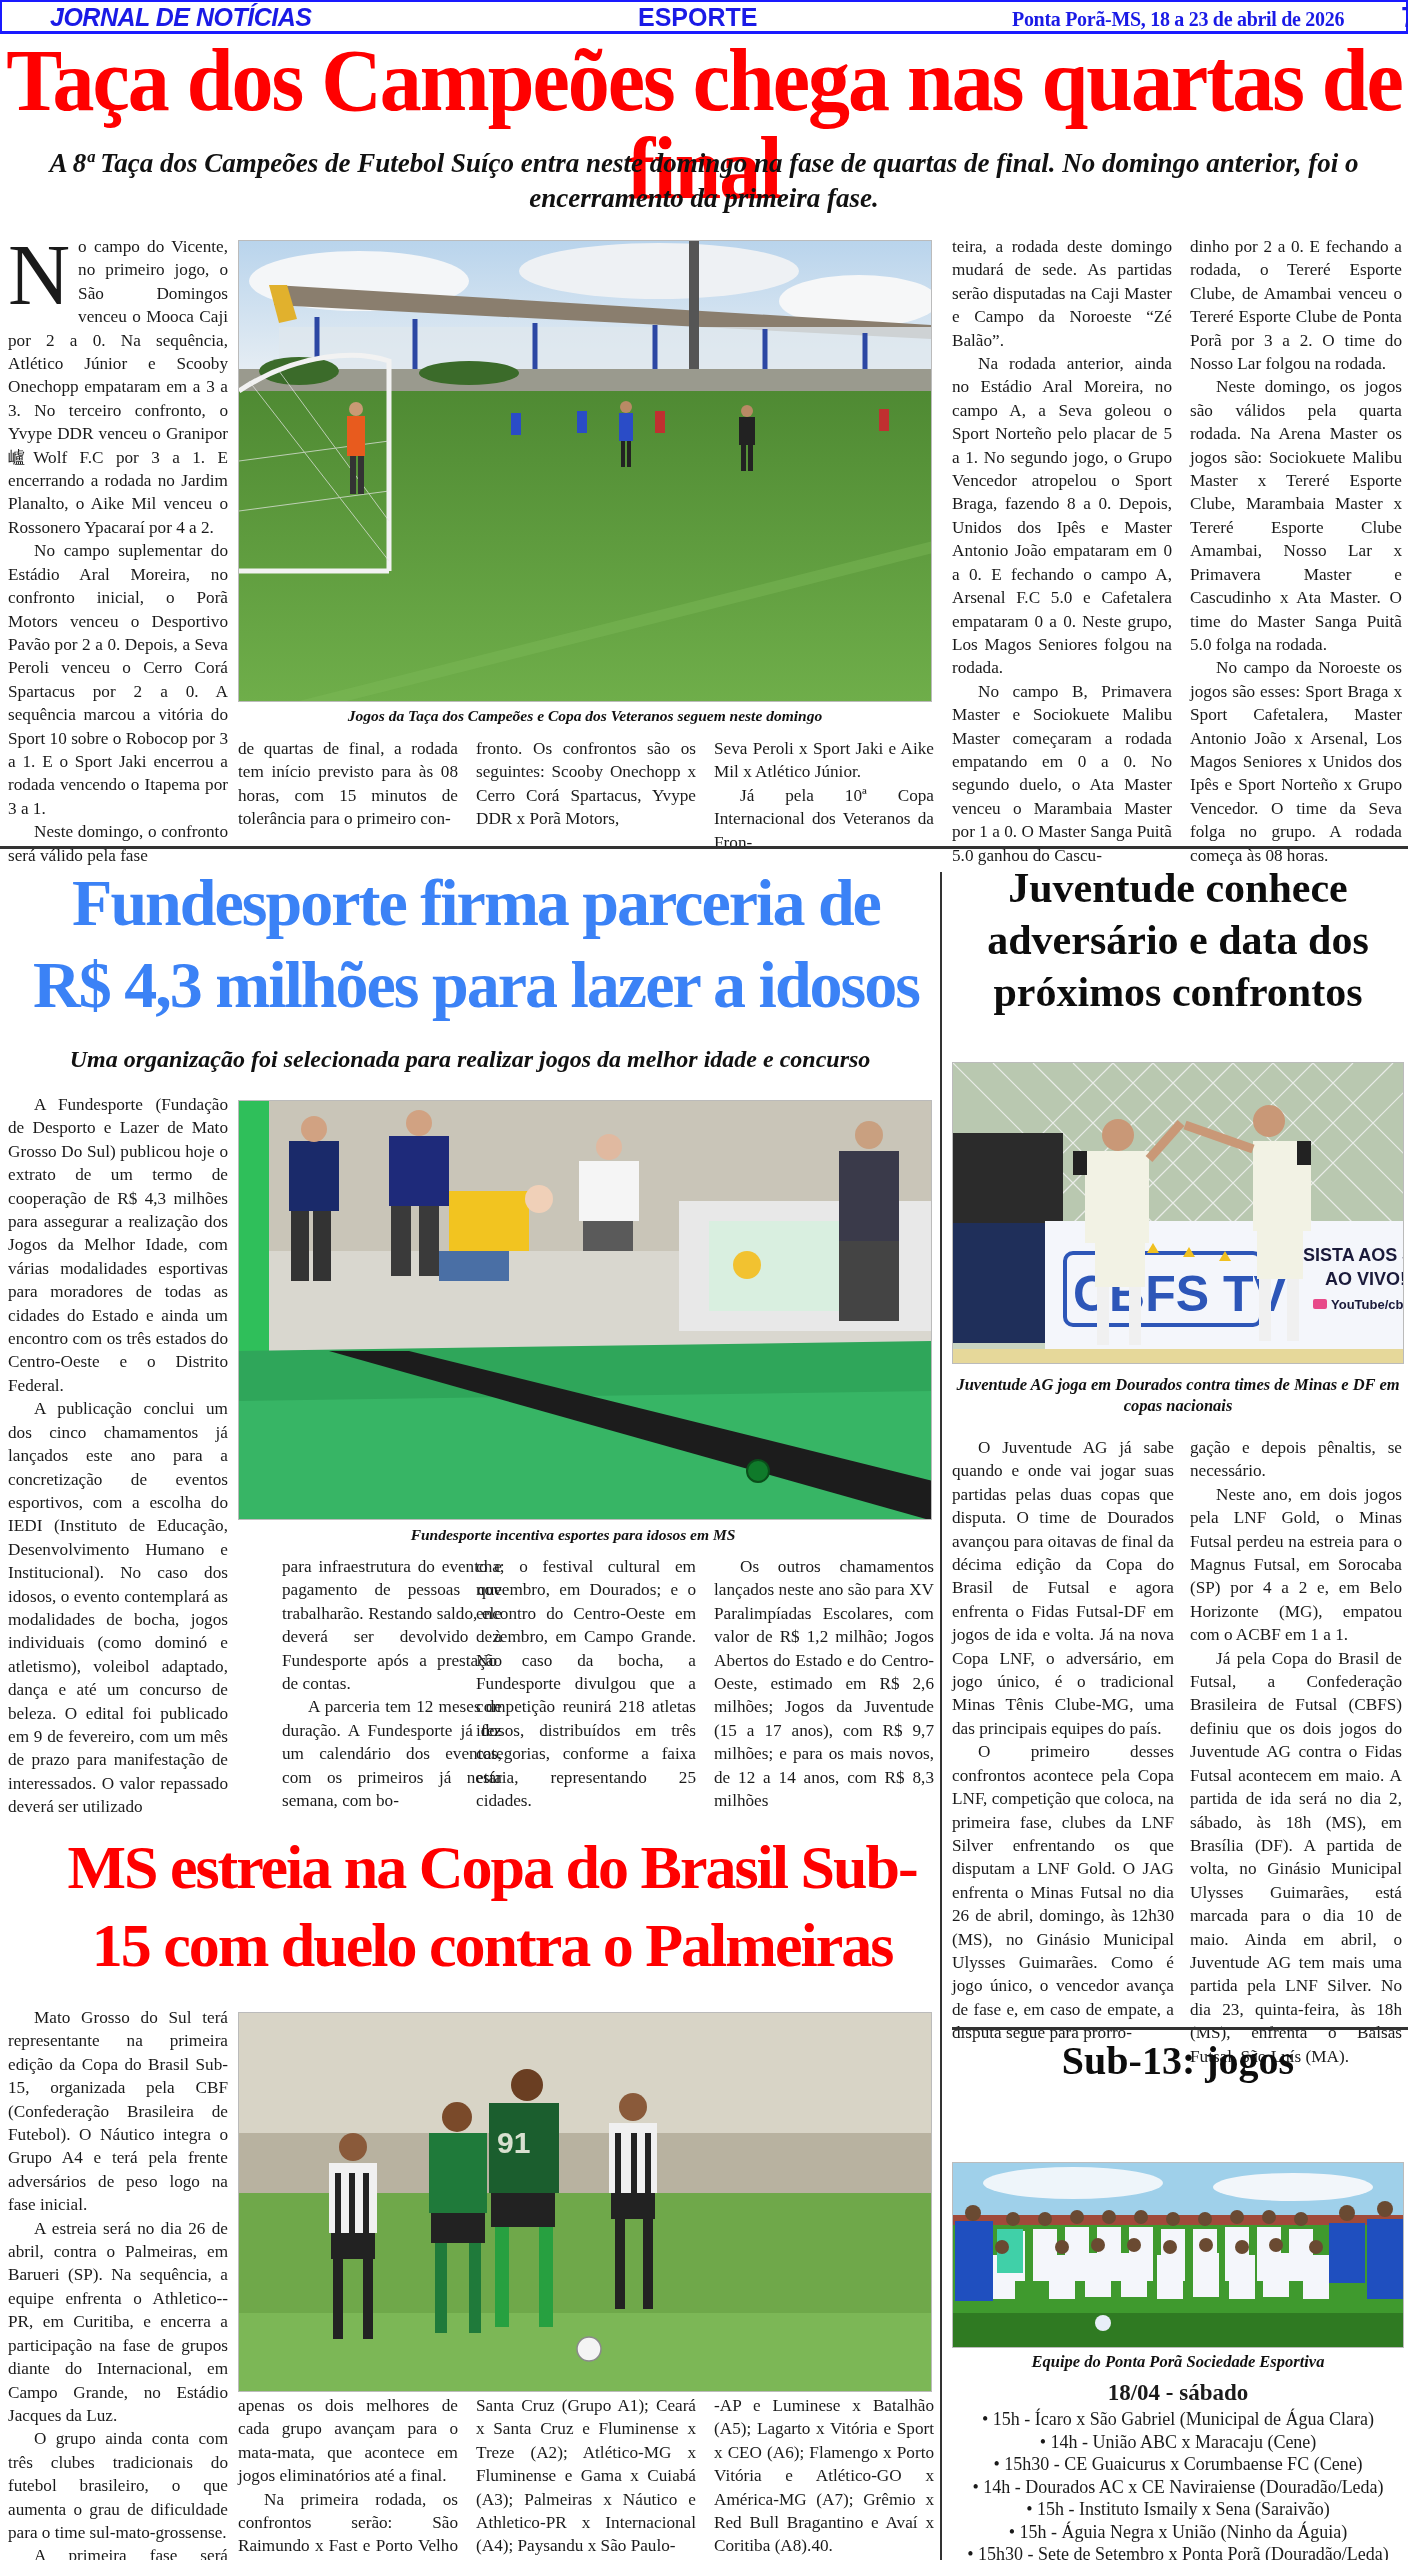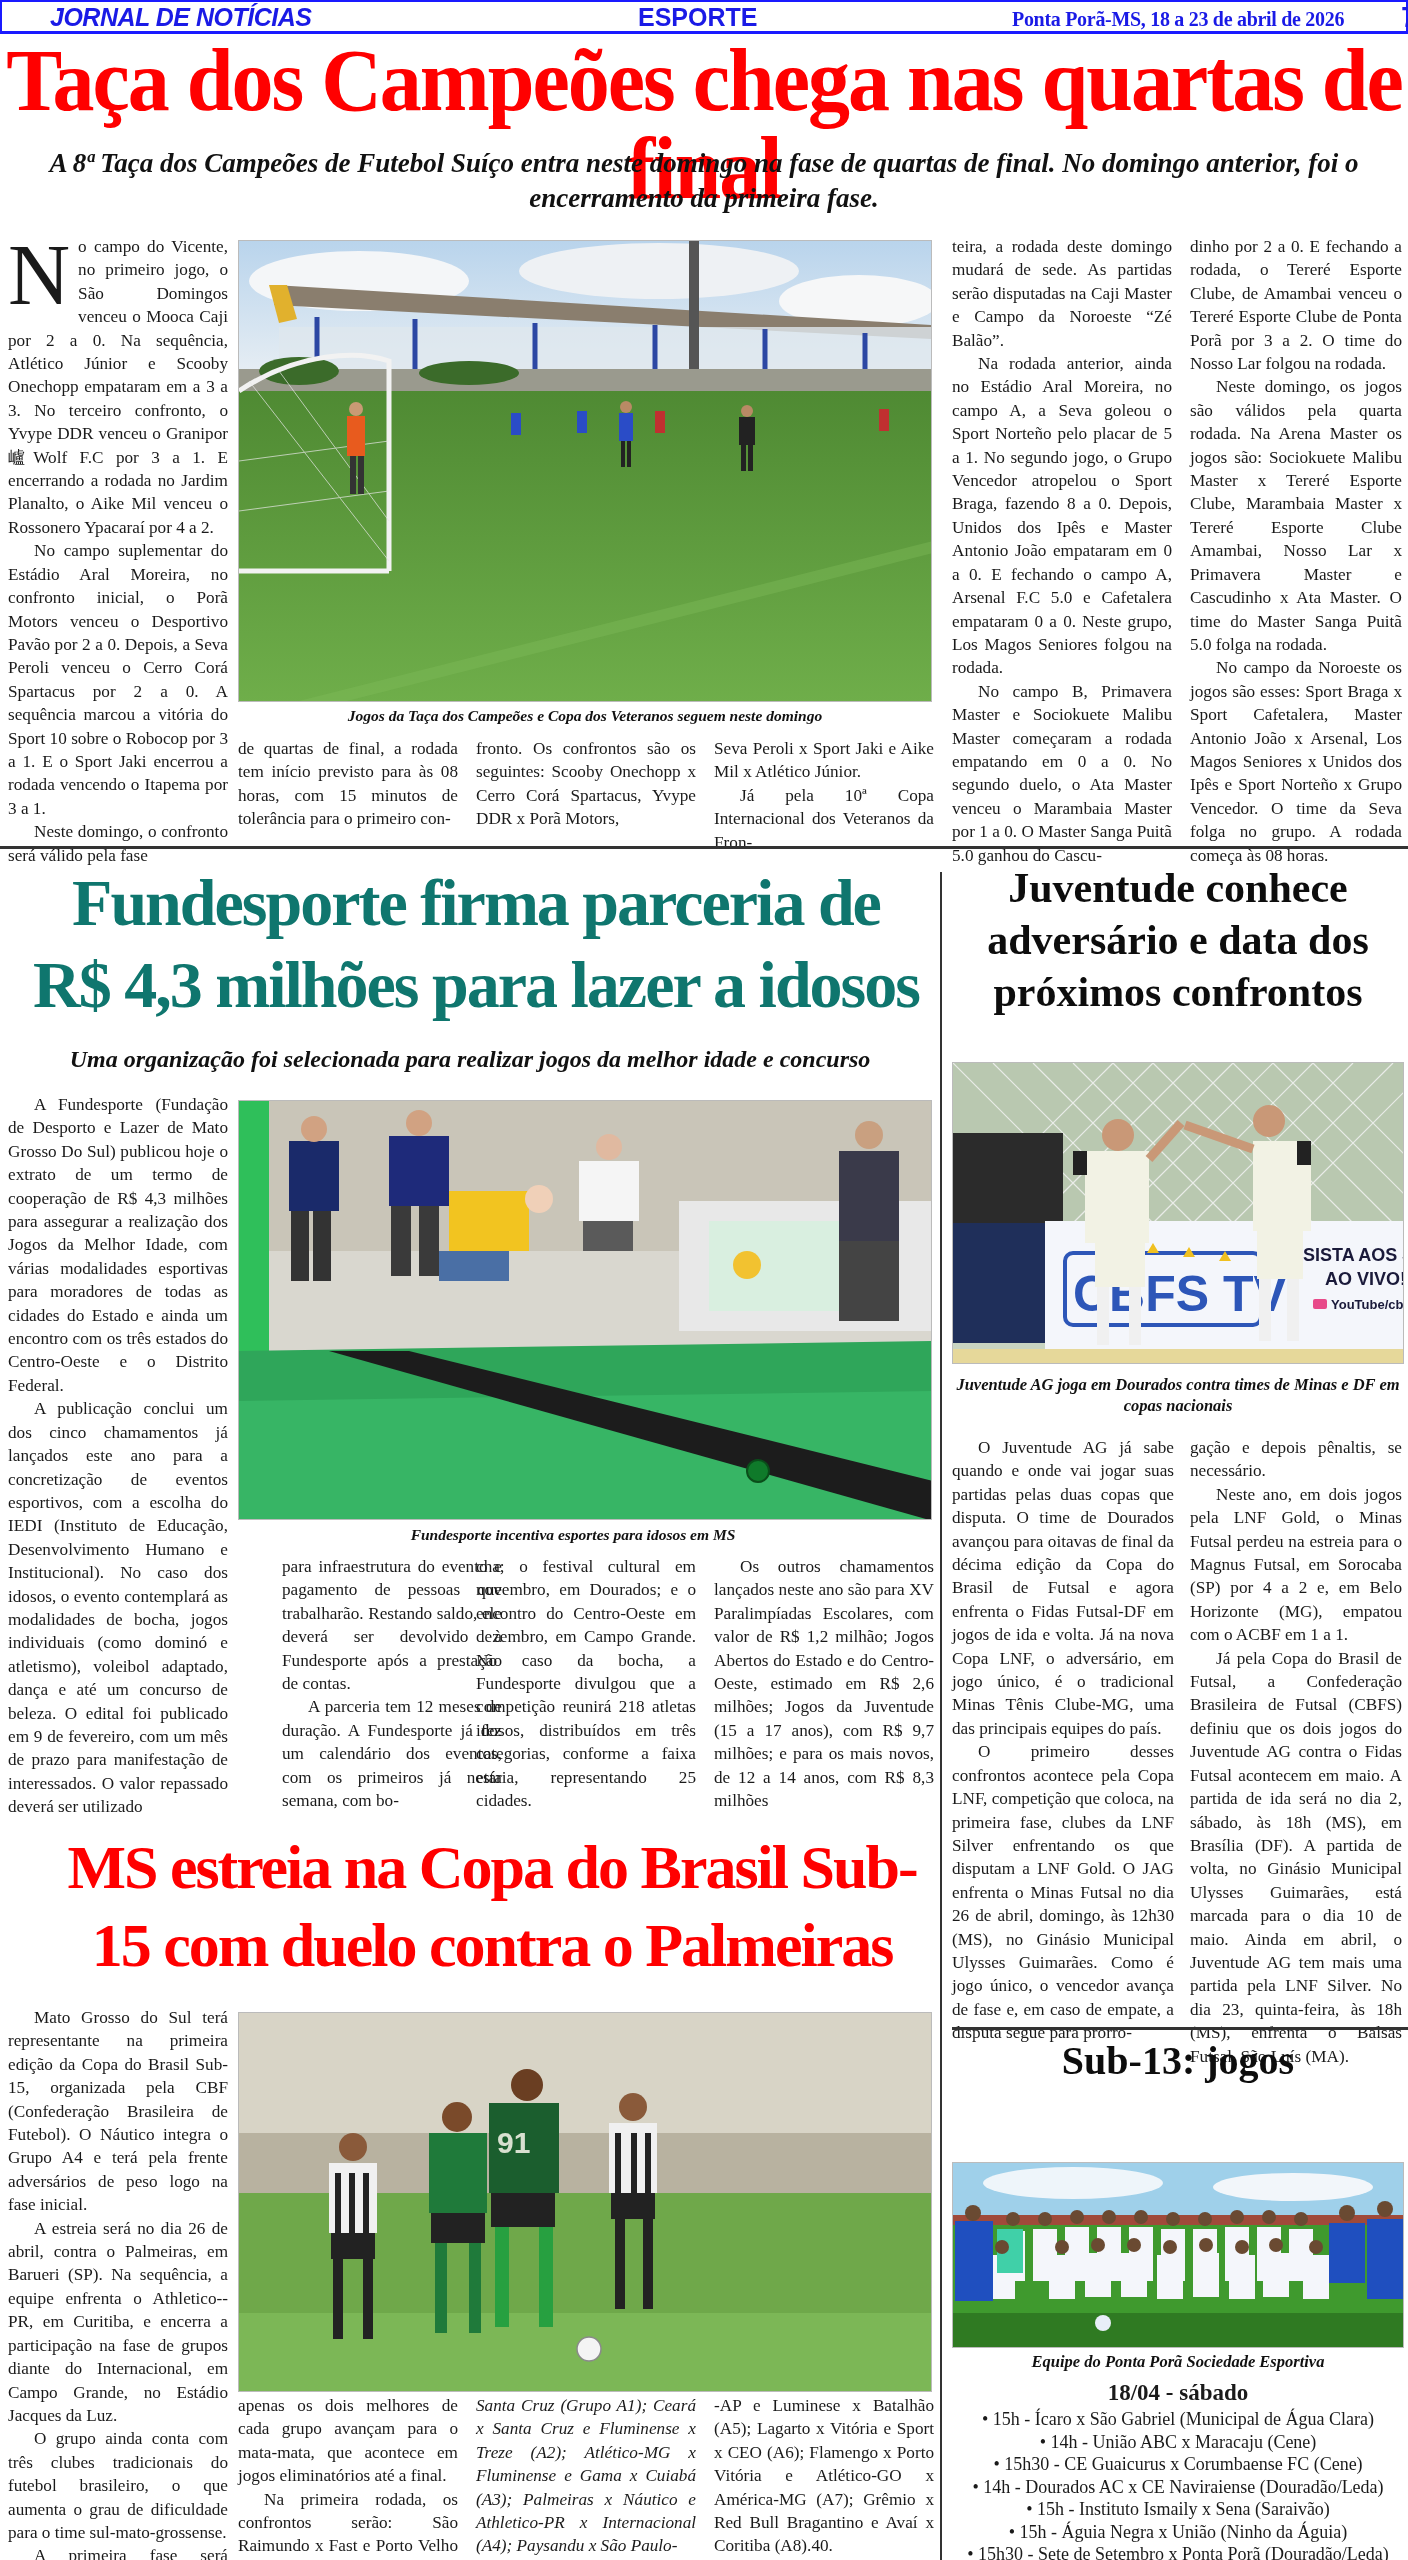--- a/index.html
+++ b/index.html
@@ -11,21 +11,21 @@
   
   .masthead { left: 0; top: 0; width: 1408px; height: 34px; border: 2px solid #1a1aff; border-bottom-width: 3px; }
   .masthead .paper { position: absolute; left: 48px; top: 1px; font-family: "Liberation Sans", sans-serif; font-weight: bold; font-style: italic; font-size: 25px; color: #1a1ae6; letter-spacing: -0.5px; }
   .masthead .section { position: absolute; left: 636px; top: 1px; font-family: "Liberation Sans", sans-serif; font-weight: bold; font-size: 25px; color: #1a1ae6; }
   .masthead .dateline { position: absolute; left: 1010px; top: 6px; font-family: "Liberation Serif", serif; font-weight: bold; font-size: 20px; color: #1a1ae6; letter-spacing: -0.3px; }
   .masthead .pagenum { position: absolute; left: 1366px; top: -2px; font-family: "Liberation Sans", sans-serif; font-weight: bold; font-size: 30px; color: #1a1ae6; margin-left: 33px; }
   .masthead .pagenum small { font-size: 18px; }
 
   .headline { font-family: "Liberation Serif", serif; font-weight: bold; text-align: center; line-height: 1; letter-spacing: -2px; transform-origin: center top; }
   .red { color: #ff0000; }
-  .blue { color: #0f766e; padding-left: 12px; }
+  .blue { color: #3b82f6; padding-left: 12px; }
   .black { color: #0d0d0d; }
 
   .deck { font-family: "Liberation Serif", serif; font-style: italic; font-weight: bold; text-align: center; color: #111; }
 
   .col { font-family: "Liberation Serif", serif; font-size: 17.2px; line-height: 23.4px; text-align: justify; color: #1a1a1a; }
   .col p { text-indent: 26px; }
   .col p.noind { text-indent: 0; }
   .dropcap { float: left; font-size: 86px; line-height: 68px; margin: 6px 8px 0 0; font-family: "Liberation Serif", serif; }
 
   .caption { font-family: "Liberation Serif", serif; font-style: italic; font-weight: bold; text-align: center; font-size: 15.5px; color: #111; }
@@ -325,21 +325,21 @@
       <circle cx="350" cy="336" r="12" fill="#f4f4f4"></circle>
         <circle cx="350" cy="336" r="12" fill="none" stroke="#8a8a8a" stroke-width="1.5"></circle>
     </g>
   </svg>
 </div>
 
 <div class="abs col" style="left:238px; top:2394px; width:220px;">
   <p class="noind">apenas os dois melhores de cada grupo avançam para o mata-mata, que acontece em jogos eliminatórios até a final.</p>
   <p>Na primeira rodada, os confrontos serão: São Raimundo x Fast e Porto Velho x</p>
 </div>
-<div class="abs col" style="left:476px; top:2394px; width:220px;font-style:italic;">
+<div class="abs col" style="left:476px; top:2394px; width:220px;">
   <p class="noind">Santa Cruz (Grupo A1); Ceará x Santa Cruz e Fluminense x Treze (A2); Atlético-MG x Fluminense e Gama x Cuiabá (A3); Palmeiras x Náutico e Athletico-PR x Internacional (A4); Paysandu x São Paulo-</p>
 </div>
 <div class="abs col" style="left:714px; top:2394px; width:220px;">
   <p class="noind">-AP e Luminese x Batalhão (A5); Lagarto x Vitória e Sport x CEO (A6); Flamengo x Porto Vitória e Atlético-GO x América-MG (A7); Grêmio x Red Bull Bragantino e Avaí x Coritiba (A8).40.</p>
 </div>
 
 <div class="abs rule-h" style="left:952px; top:2027px; width:456px;"></div>
 <div class="abs headline black" style="left:948px; top:2036px; width:460px; font-size:40px; line-height:50px; letter-spacing:0;">
   <div>Sub-13: jogos</div>
 </div>

